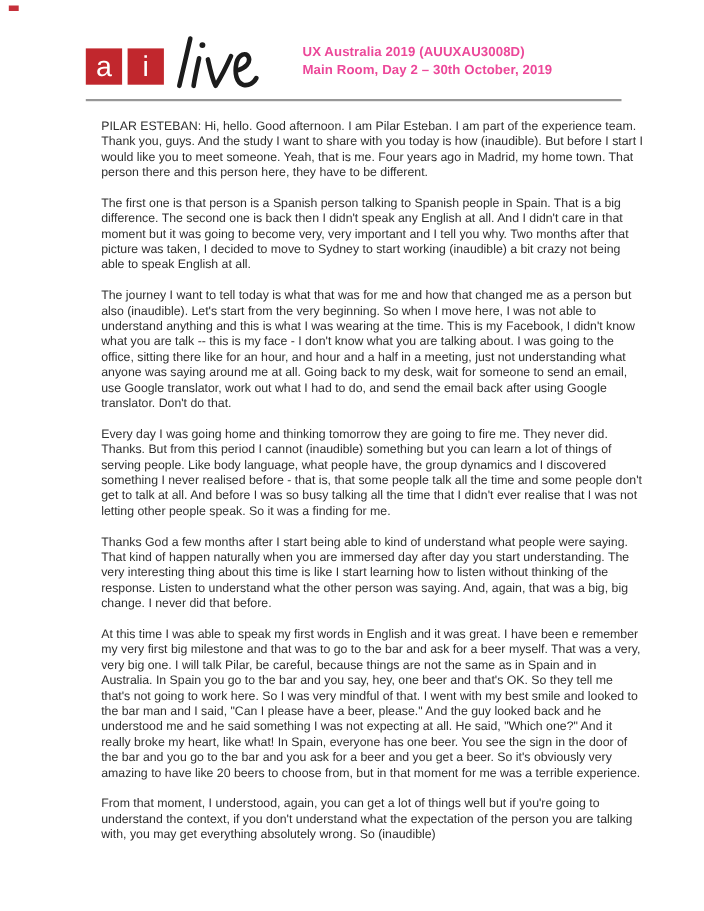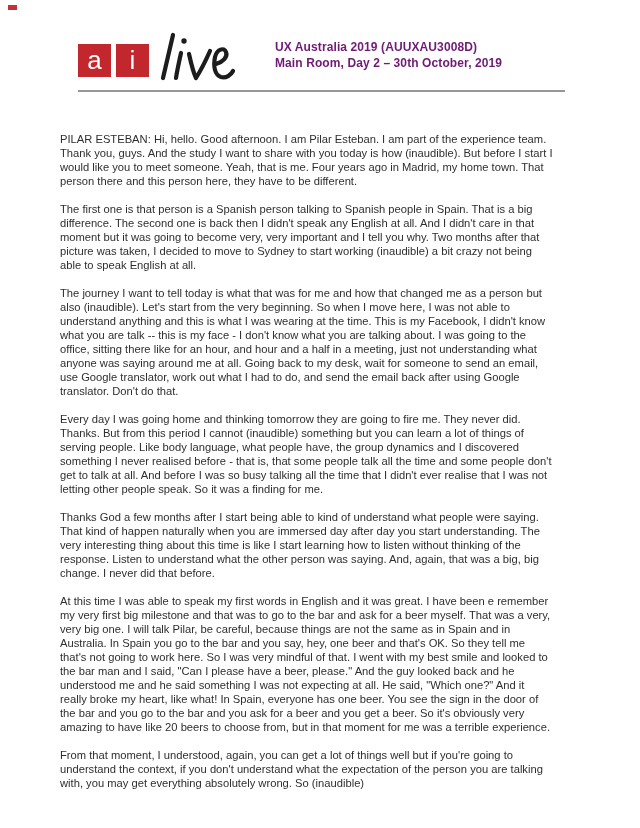--- a/index.html
+++ b/index.html
@@ -52,43 +52,42 @@
     clip: rect(0 0 0 0);
     white-space: nowrap;
   }
   .title-block {
     position: absolute;
     left: 275px;
     top: 40px;
     font-weight: bold;
     font-size: 12px;
     line-height: 15.5px;
-    color: #701a75;
+    color: #ec4899;
     letter-spacing: 0.1px;
   }
   .rule {
     position: absolute;
     left: 78px;
     top: 90px;
     width: 487px;
     height: 0;
     margin: 0;
     border: none;
     border-top: 2px solid #979797;
   }
   .body-text {
     position: absolute;
-    left: 60px;
+    left: 92px;
     top: 108px;
     width: 493px;
     font-size: 11.2px;
     line-height: 14px;
     color: #2e2e2e;
     text-align: left;
-    margin-top: 24px;
   }
   .body-text p { margin: 0 0 14px 0; }
 </style>
 </head>
 <body>
 
 <div class="page">
 
   <div class="corner-mark"></div>
 

